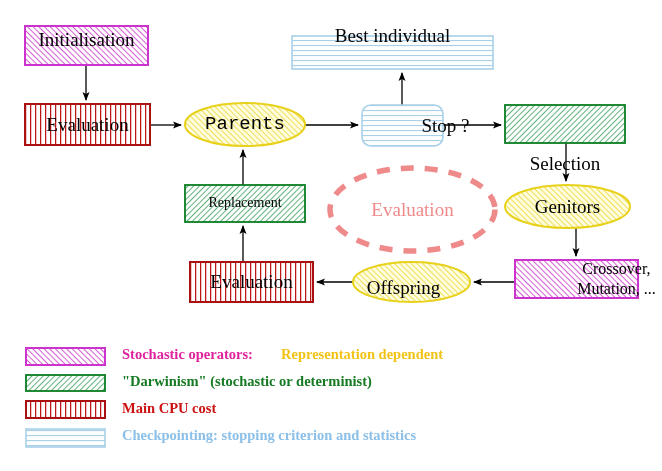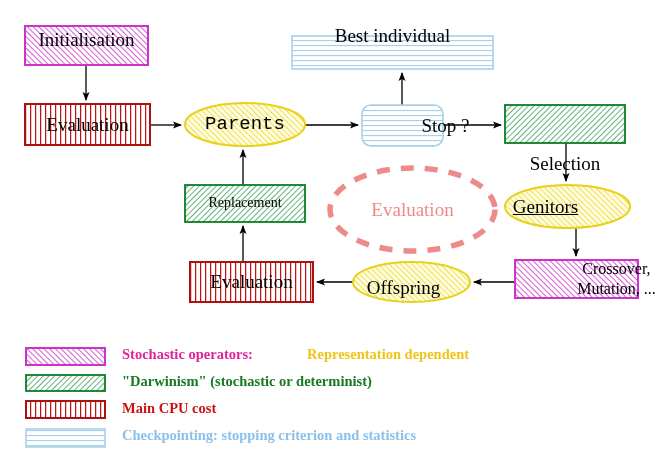--- a/index.html
+++ b/index.html
@@ -105,25 +105,25 @@
     <rect x="26" y="429" width="79" height="18" fill="url(#hatch-blue)" stroke="#a8d0e8" stroke-width="1.6"></rect>
   </g>
 </svg>
 
 <div class="node-label" style="left:25px; top:26px; width:123px; height:27px; font-size:19px;">Initialisation</div>
 <div class="node-label" style="left:25px; top:104px; width:125px; height:41px; font-size:19px;">Evaluation</div>
 <div class="node-label" style="left:185px; top:103px; width:120px; height:43px; font-size:19px;font-family:Liberation Mono, monospace;">Parents</div>
 <div class="node-label" style="left:292px; top:19px; width:201px; height:33px; font-size:19px;">Best individual</div>
 <div class="node-label" style="left:362px; top:105px; width:87px; height:41px; font-size:19px;margin-left:40px;">Stop ?</div>
 <div class="node-label" style="left:505px; top:105px; width:120px; height:38px; font-size:19px;margin-top:40px;">Selection</div>
-<div class="node-label" style="left:483px; top:185px; width:125px; height:43px; font-size:19px;text-decoration:underline;">Genitors</div>
+<div class="node-label" style="left:505px; top:185px; width:125px; height:43px; font-size:19px;">Genitors</div>
 <div class="node-label" style="left:515px; top:260px; width:123px; height:38px; font-size:16px; line-height:1.25;margin-left:40px;">Crossover,
 Mutation, ...</div>
 <div class="node-label" style="left:185px; top:185px; width:120px; height:37px; font-size:14px;">Replacement</div>
 <div class="node-label" style="left:330px; top:168px; width:165px; height:83px; font-size:19px; color:#ef8a8a;">Evaluation</div>
 <div class="node-label" style="left:190px; top:262px; width:123px; height:40px; font-size:19px;">Evaluation</div>
 <div class="node-label" style="left:345px; top:262px; width:117px; height:52px; font-size:19px;">Offspring</div>
 
 <div class="legend-text" style="left:122px; top:346px; color:#e0219e;">Stochastic operators:</div>
-<div class="legend-text" style="left:281px; top:346px; color:#f2c317;margin-left:26px;">Representation dependent</div>
+<div class="legend-text" style="left:281px; top:346px; color:#f2c317;">Representation dependent</div>
 <div class="legend-text" style="left:122px; top:373px; color:#157a22;">"Darwinism" (stochastic or determinist)</div>
 <div class="legend-text" style="left:122px; top:400px; color:#cc1111;">Main CPU cost</div>
 <div class="legend-text" style="left:122px; top:427px; color:#8cc0e8;">Checkpointing: stopping criterion and statistics</div>
 
 </body></html>

